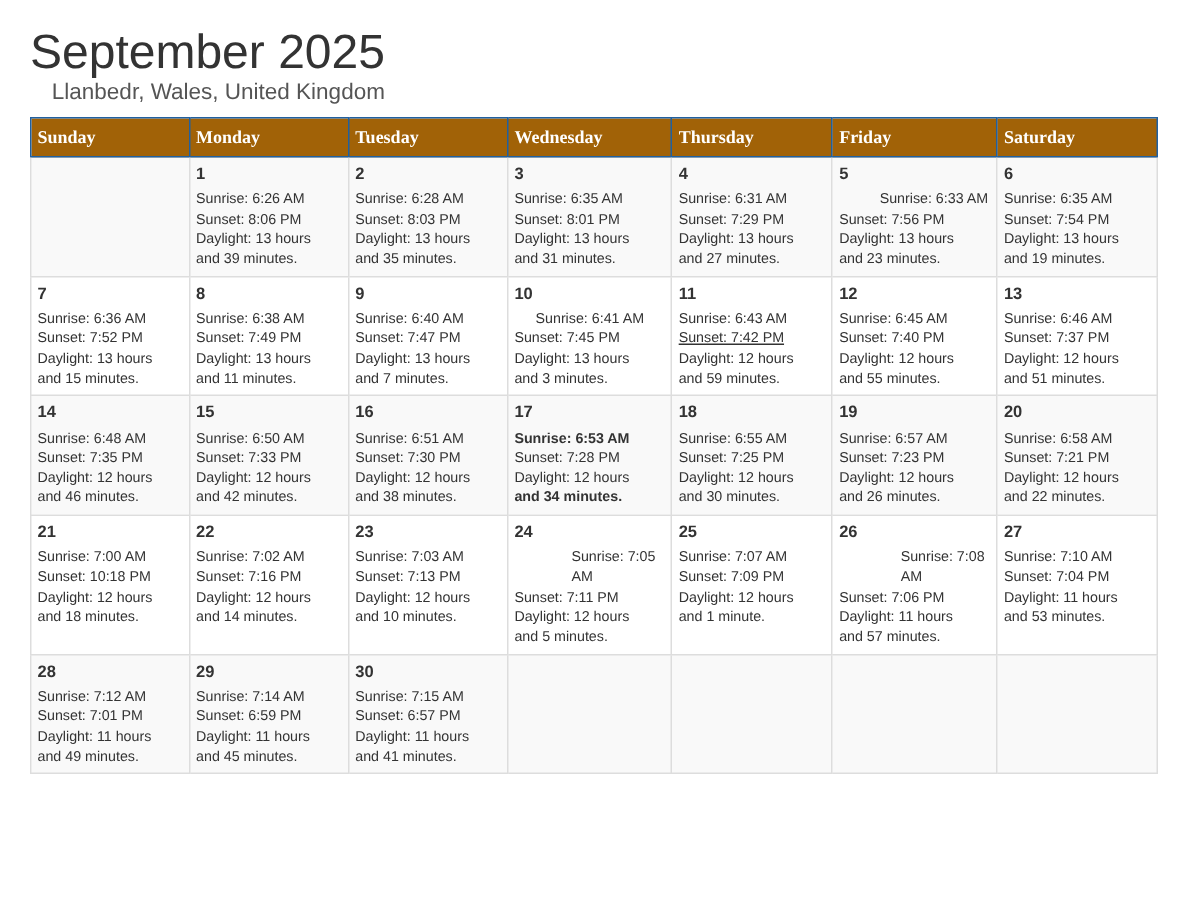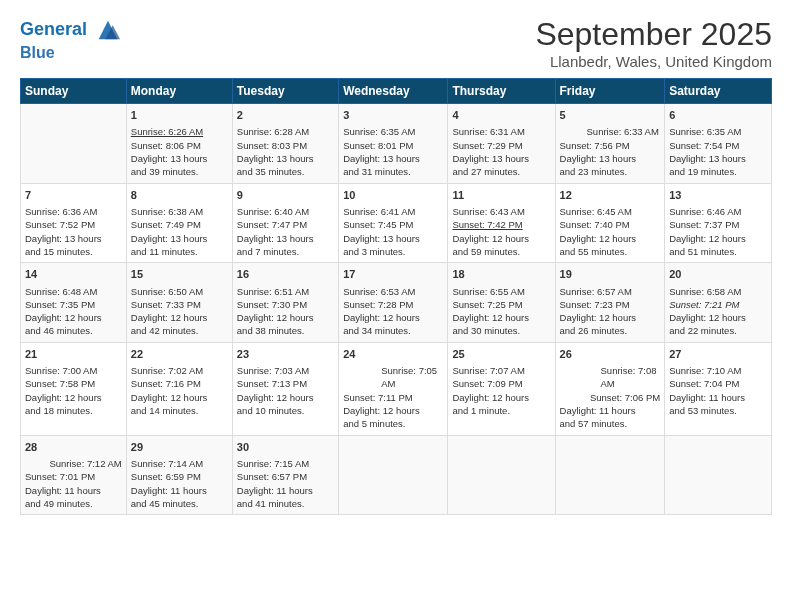--- a/index.html
+++ b/index.html
@@ -49,22 +49,23 @@
     .location-title {
       font-size: 15px;
       color: #555;
     }
     .calendar {
       width: 100%;
       border-collapse: collapse;
       font-size: 10px;
     }
     .calendar thead tr {
-      background-color: #0c4a6e;
+      background-color: #a16207;
       color: #fff;
+      font-family: Liberation Serif, serif;
     }
     .calendar thead th {
       padding: 5px 4px;
       text-align: left;
       font-size: 12px;
       font-weight: bold;
       border: 1px solid #2060a0;
     }
     .calendar tbody tr {
       border-bottom: 1px solid #ccc;
@@ -93,35 +94,20 @@
     }
     .week-row:nth-child(odd) td {
       background: #f9f9f9;
     }
   </style>
 </head>
 <body>
 
 <div class="container">
   <div class="header-row">
-    <div class="logo">
-      <div>
-        <div style="display:flex;align-items:center;">
-          <div class="logo-text">
-            <span>General</span>
-            <svg class="logo-icon" viewBox="0 0 30 30" style="display:inline-block;vertical-align:middle;margin-left:2px;">
-              <polygon points="5,25 15,5 25,25" fill="#2e75b6"></polygon>
-              <polygon points="12,25 20,10 28,25" fill="#1a4f8a" opacity="0.7"></polygon>
-            </svg>
-          </div>
-          <div></div>
-        </div>
-        <div class="logo-text" style="color:#2e75b6;font-size:16px;">Blue</div>
-      </div>
-    </div>
     <div class="title-block">
       <div class="month-title">September 2025</div>
       <div class="location-title">Llanbedr, Wales, United Kingdom</div>
     </div>
   </div>
 
   <table class="calendar">
     <thead>
       <tr>
         <th>Sunday</th>
@@ -131,21 +117,21 @@
         <th>Thursday</th>
         <th>Friday</th>
         <th>Saturday</th>
       </tr>
     </thead>
     <tbody id="calendar-body">
     <tr class="week-row">
           <td class="empty-cell">&nbsp;</td>
           <td>
             <span class="day-number">1</span>
-            <span style="display:block;text-decoration:underline;">Sunrise: 6:26 AM</span>
+            <span style="display:block;">Sunrise: 6:26 AM</span>
             <span style="display:block;">Sunset: 8:06 PM</span>
             <span style="display:block;">Daylight: 13 hours</span>
             <span style="display:block;">and 39 minutes.</span>
           </td>
           <td>
             <span class="day-number">2</span>
             <span style="display:block;">Sunrise: 6:28 AM</span>
             <span style="display:block;">Sunset: 8:03 PM</span>
             <span style="display:block;">Daylight: 13 hours</span>
             <span style="display:block;">and 35 minutes.</span>
@@ -196,21 +182,21 @@
           </td>
           <td>
             <span class="day-number">9</span>
             <span style="display:block;">Sunrise: 6:40 AM</span>
             <span style="display:block;">Sunset: 7:47 PM</span>
             <span style="display:block;">Daylight: 13 hours</span>
             <span style="display:block;">and 7 minutes.</span>
           </td>
           <td>
             <span class="day-number">10</span>
-            <span style="display:block;">Sunrise: 6:41 AM</span>
+            <span style="display:block;text-align:center;">Sunrise: 6:41 AM</span>
             <span style="display:block;">Sunset: 7:45 PM</span>
             <span style="display:block;">Daylight: 13 hours</span>
             <span style="display:block;">and 3 minutes.</span>
           </td>
           <td>
             <span class="day-number">11</span>
             <span style="display:block;">Sunrise: 6:43 AM</span>
             <span style="display:block;text-decoration:underline;">Sunset: 7:42 PM</span>
             <span style="display:block;">Daylight: 12 hours</span>
             <span style="display:block;">and 59 minutes.</span>
@@ -247,52 +233,52 @@
           </td>
           <td>
             <span class="day-number">16</span>
             <span style="display:block;">Sunrise: 6:51 AM</span>
             <span style="display:block;">Sunset: 7:30 PM</span>
             <span style="display:block;">Daylight: 12 hours</span>
             <span style="display:block;">and 38 minutes.</span>
           </td>
           <td>
             <span class="day-number">17</span>
-            <span style="display:block;">Sunrise: 6:53 AM</span>
+            <span style="display:block;font-weight:bold;">Sunrise: 6:53 AM</span>
             <span style="display:block;">Sunset: 7:28 PM</span>
             <span style="display:block;">Daylight: 12 hours</span>
-            <span style="display:block;">and 34 minutes.</span>
+            <span style="display:block;font-weight:bold;">and 34 minutes.</span>
           </td>
           <td>
             <span class="day-number">18</span>
             <span style="display:block;">Sunrise: 6:55 AM</span>
             <span style="display:block;">Sunset: 7:25 PM</span>
             <span style="display:block;">Daylight: 12 hours</span>
             <span style="display:block;">and 30 minutes.</span>
           </td>
           <td>
             <span class="day-number">19</span>
             <span style="display:block;">Sunrise: 6:57 AM</span>
             <span style="display:block;">Sunset: 7:23 PM</span>
             <span style="display:block;">Daylight: 12 hours</span>
             <span style="display:block;">and 26 minutes.</span>
           </td>
           <td>
             <span class="day-number">20</span>
             <span style="display:block;">Sunrise: 6:58 AM</span>
-            <span style="display:block;font-style:italic;">Sunset: 7:21 PM</span>
+            <span style="display:block;">Sunset: 7:21 PM</span>
             <span style="display:block;">Daylight: 12 hours</span>
             <span style="display:block;">and 22 minutes.</span>
           </td>
         </tr>
         <tr class="week-row">
           <td>
             <span class="day-number">21</span>
             <span style="display:block;">Sunrise: 7:00 AM</span>
-            <span style="display:block;">Sunset: 7:58 PM</span>
+            <span style="display:block;">Sunset: 10:18 PM</span>
             <span style="display:block;">Daylight: 12 hours</span>
             <span style="display:block;">and 18 minutes.</span>
           </td>
           <td>
             <span class="day-number">22</span>
             <span style="display:block;">Sunrise: 7:02 AM</span>
             <span style="display:block;">Sunset: 7:16 PM</span>
             <span style="display:block;">Daylight: 12 hours</span>
             <span style="display:block;">and 14 minutes.</span>
           </td>
@@ -313,36 +299,36 @@
           <td>
             <span class="day-number">25</span>
             <span style="display:block;">Sunrise: 7:07 AM</span>
             <span style="display:block;">Sunset: 7:09 PM</span>
             <span style="display:block;">Daylight: 12 hours</span>
             <span style="display:block;">and 1 minute.</span>
           </td>
           <td>
             <span class="day-number">26</span>
             <span style="display:block;margin-left:41px;">Sunrise: 7:08 AM</span>
-            <span style="display:block;text-align:right;">Sunset: 7:06 PM</span>
+            <span style="display:block;">Sunset: 7:06 PM</span>
             <span style="display:block;">Daylight: 11 hours</span>
             <span style="display:block;">and 57 minutes.</span>
           </td>
           <td>
             <span class="day-number">27</span>
             <span style="display:block;">Sunrise: 7:10 AM</span>
             <span style="display:block;">Sunset: 7:04 PM</span>
             <span style="display:block;">Daylight: 11 hours</span>
             <span style="display:block;">and 53 minutes.</span>
           </td>
         </tr>
         <tr class="week-row">
           <td>
             <span class="day-number">28</span>
-            <span style="display:block;text-align:right;">Sunrise: 7:12 AM</span>
+            <span style="display:block;">Sunrise: 7:12 AM</span>
             <span style="display:block;">Sunset: 7:01 PM</span>
             <span style="display:block;">Daylight: 11 hours</span>
             <span style="display:block;">and 49 minutes.</span>
           </td>
           <td>
             <span class="day-number">29</span>
             <span style="display:block;">Sunrise: 7:14 AM</span>
             <span style="display:block;">Sunset: 6:59 PM</span>
             <span style="display:block;">Daylight: 11 hours</span>
             <span style="display:block;">and 45 minutes.</span>

